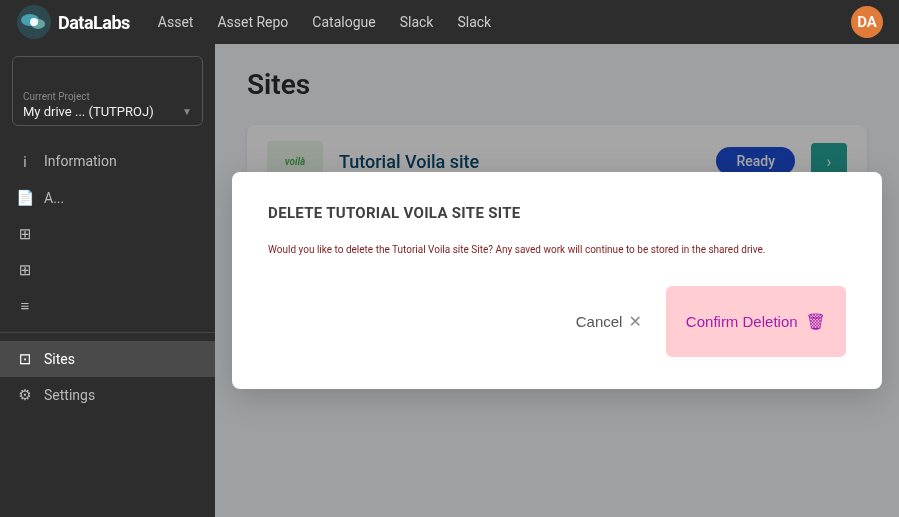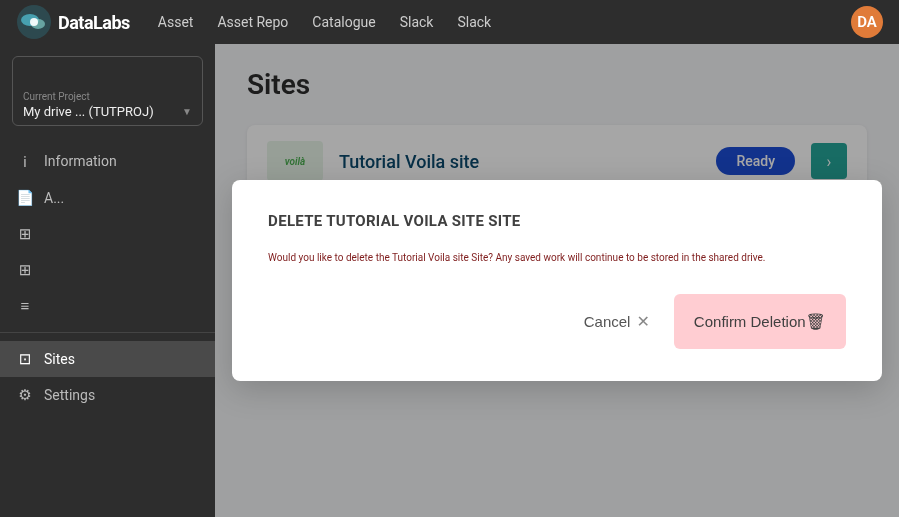--- a/index.html
+++ b/index.html
@@ -223,25 +223,26 @@
       padding: 8px 12px;
     }
     .cancel-x {
       font-size: 16px;
       font-weight: 300;
       color: #888;
     }
     .confirm-btn {
       display: flex;
       align-items: center;
+      gap: 8px;
       background: #ffcdd2;
-      color: #404040;
+      color: #a21caf;
       border: none;
       border-radius: 6px;
-      padding: 18px 20px;
+      padding: 26px 20px;
       font-size: 15px;
       font-weight: 500;
       cursor: pointer;
     }
     .trash-icon {
       font-size: 16px;
     }
   </style>
 </head>
 <body>

